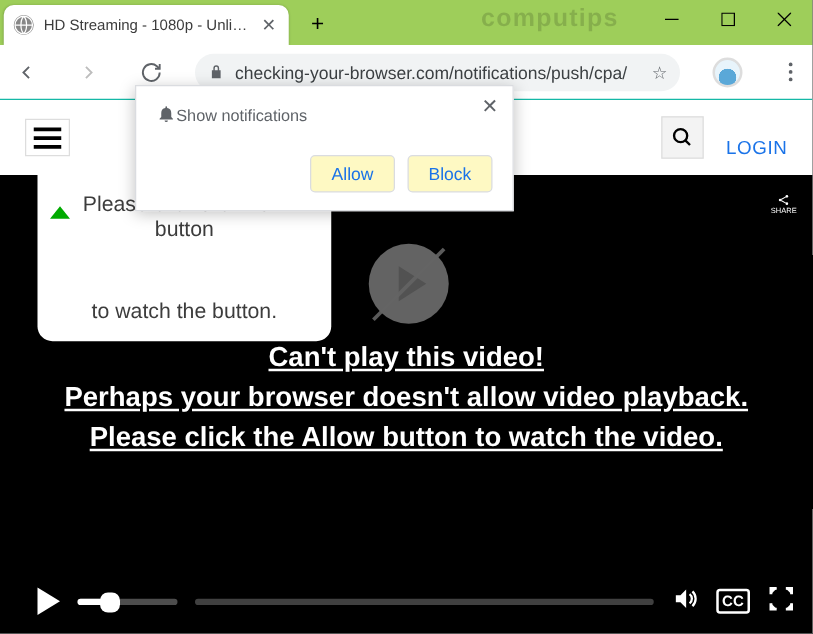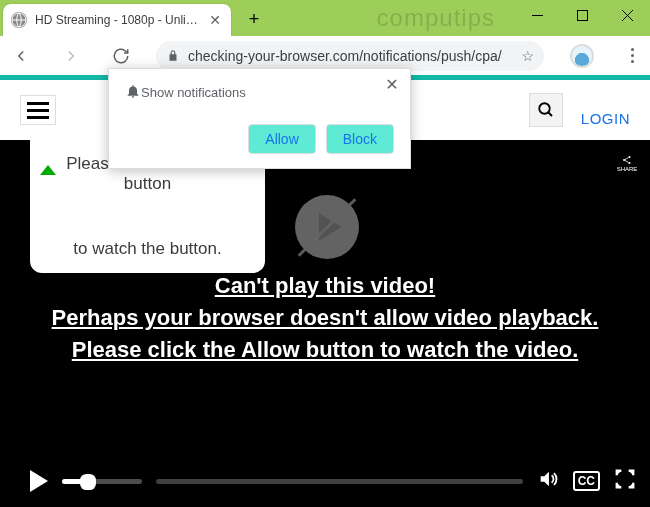--- a/index.html
+++ b/index.html
@@ -1,33 +1,33 @@
 <!DOCTYPE html>
 <html><head>
 <meta charset="utf-8">
 <style>
 * { box-sizing: border-box; margin: 0; padding: 0; }
 body { width: 650px; height: 507px; font-family: "Segoe UI", Arial, sans-serif; overflow: hidden; background: #fff; position: relative; }
 
 
 .titlebar { height: 36px; background: #9ece5a; position: relative; }
-.watermark { position: absolute; right: 155px; top: 4px; color: rgba(0,0,0,0.15); font-size: 24px; font-weight: 400; letter-spacing: 1px; text-align: center; }
+.watermark { position: absolute; right: 155px; top: 4px; color: rgba(0,0,0,0.15); font-size: 20px; font-weight: 700; letter-spacing: 1px; text-align: center; }
 .winbtns { position: absolute; right: 0; top: 0; display: flex; height: 30px; }
 .winbtn { width: 45px; height: 30px; display: flex; align-items: center; justify-content: center; color: #000; font-size: 12px; }
 .winbtn svg { width: 11px; height: 11px; }
 
 
 .tab { position: absolute; left: 3px; top: 4px; width: 228px; height: 32px; background: #fff; border-radius: 8px 8px 0 0; display: flex; align-items: center; padding: 0 8px; gap: 8px; box-shadow: 0 0 2px rgba(0,0,0,.2); }
 .tab .favicon { width: 16px; height: 16px; border-radius: 50%; background: #888; display:flex; align-items:center; justify-content:center;}
 .tab .title { font-size: 12px; color: #3c3c3c; flex: 1; white-space: nowrap; overflow: hidden; text-overflow: ellipsis; }
 .tab .close { font-size: 14px; color: #5f6368; width:16px; text-align:center;}
 .newtab { position: absolute; left: 244px; top: 10px; width: 20px; height: 20px; color: #000; font-size: 18px; text-align:center; line-height:18px; }
 
 
-.toolbar { height: 44px; background: #fff; display: flex; align-items: center; padding: 0 6px; gap: 20px; border-bottom: 5px solid #14b8a6; position:relative; z-index:1;}
+.toolbar { height: 44px; background: #fff; display: flex; align-items: center; padding: 0 6px; gap: 20px; border-bottom: 1px solid #14b8a6; position:relative; z-index:1;}
 .navbtn { width: 30px; height: 30px; display: flex; align-items: center; justify-content: center; color: #5f6368; }
 .navbtn.disabled { color: #bdbdbd; }
 .navbtn svg { width: 18px; height: 18px; }
 .omnibox { flex: 1; height: 30px; background: #f1f3f4; border-radius: 15px; display: flex; align-items: center; padding: 0 10px; gap: 8px; font-size: 14px; color: #3c4043; }
 .omnibox .lock { color: #5f6368; display:flex;}
 .omnibox .url { flex: 1; }
 .omnibox .star { color: #5f6368; }
 .avatar { width: 24px; height: 24px; border-radius: 50%; background: radial-gradient(circle at 50% 70%, #5aa8d8 40%, #e8f4fb 42%); border: 2px solid #ddd; margin: 0 6px; }
 .menu3 { width: 24px; display: flex; flex-direction: column; gap: 3px; align-items: center; padding:4px;}
 .menu3 span { width: 3px; height: 3px; background: #5f6368; border-radius: 50%; }
@@ -59,21 +59,21 @@
 .volwrap .thumb{ position:absolute; left:22%; top:-5px; width:16px; height:16px; background:#fff; border-radius:40%;}
 .seek { flex:1; height:5px; background:rgba(255,255,255,.25); border-radius:3px;}
 .ccbadge{ border:2px solid #fff; border-radius:3px; padding:1px 3px; font-size:12px; font-weight:700;}
 .ctrlicon svg{width:22px;height:22px;fill:#fff;}
 
 
 .perm { position: absolute; left: 108px; top: 68px; width: 303px; background: #fff; border: 1px solid #dadce0; box-shadow: 0 2px 12px rgba(0,0,0,.25); z-index: 100; padding: 14px 16px 14px 16px;}
 .perm .ptitle { font-size: 14px; color: #3c4043; margin-bottom: 12px;}
 .perm .prow { display:flex; align-items:center; font-size: 13px; color:#5f6368; margin-bottom: 22px;}
 .perm .pbtns { display:flex; justify-content:flex-end; gap:10px;}
-.perm .pbtn { border:1px solid #dadce0; background:#5eead4; color:#1a73e8; padding:6px 16px; border-radius:4px; font-size:14px; cursor:pointer;}
+.perm .pbtn { border:1px solid #dadce0; background:#fef9c3; color:#1a73e8; padding:6px 16px; border-radius:4px; font-size:14px; cursor:pointer;}
 .perm .pclose { position:absolute; right:8px; top:6px; font-size:16px; color:#5f6368; width:20px;text-align:center;}
 </style>
 </head>
 <body>
 
 <div class="titlebar">
   <div class="watermark">computips</div>
   <div class="tab">
     <span class="favicon">
       <svg viewBox="0 0 16 16">

